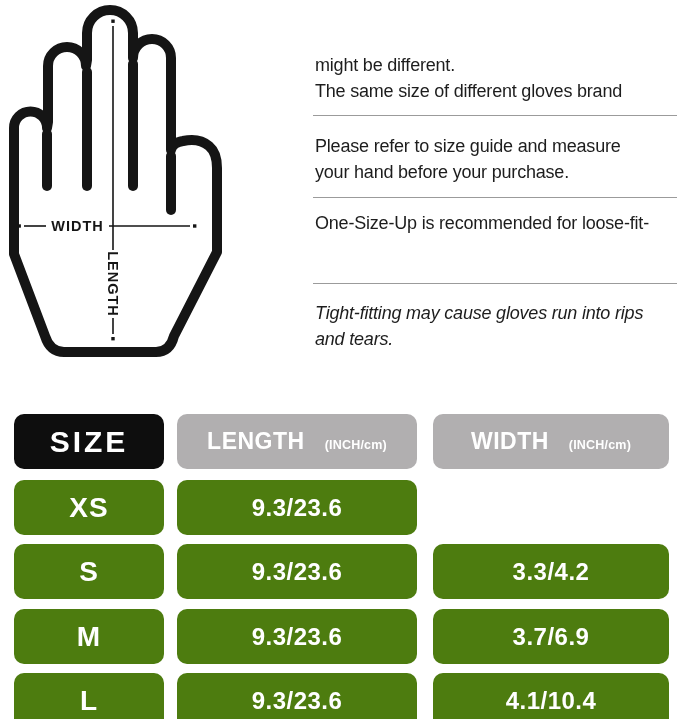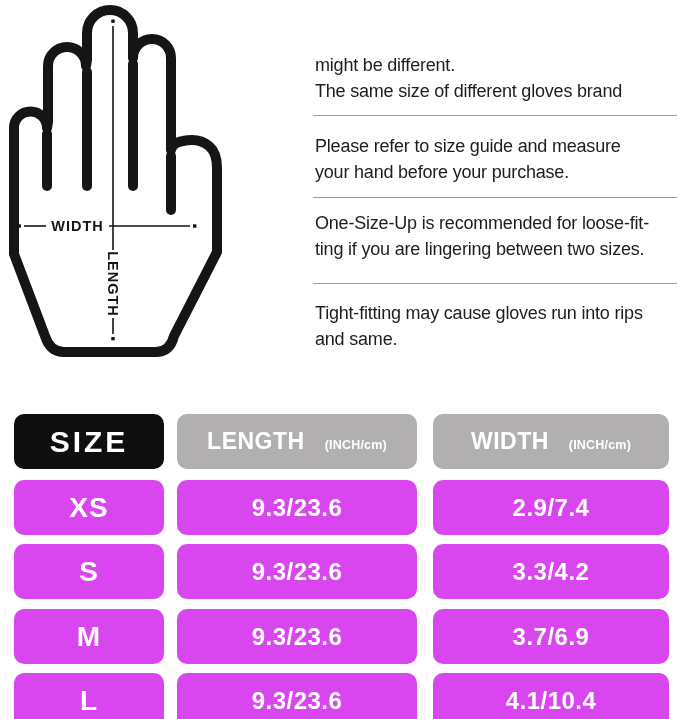--- a/index.html
+++ b/index.html
@@ -10,34 +10,34 @@
   .glove-svg{position:absolute;left:0;top:0;}
 
   
   .notes{position:absolute;left:315px;top:0;width:364px;height:400px;}
   .note{position:absolute;left:0;width:364px;color:#1d1d1d;font-size:18px;line-height:26px;letter-spacing:-0.2px;}
   .note .nline{white-space:nowrap;}
   .divider{position:absolute;left:-2px;width:364px;height:1px;background:#9b9b9b;}
   .note1{top:52px;} .div1{top:115px;}
   .note2{top:133px;} .div2{top:197px;}
   .note3{top:210px;} .div3{top:283px;}
-  .note4{top:300px;}
+  .note4{top:300px;font-style:italic;}
 
   
   .table{position:absolute;left:0;top:16px;width:679px;height:719px;}
   .cell{position:absolute;height:55px;border-radius:10px;display:flex;align-items:center;justify-content:center;color:#ffffff;font-weight:bold;}
   .c0{left:14px;width:150px;}
   .c1{left:177px;width:240px;}
   .c2{left:433px;width:236px;}
   .rH{top:398px;} .r0{top:464px;} .r1{top:528px;} .r2{top:593px;} .r3{top:657px;}
   .cell.head-size{background:#0e0e0e;font-size:30px;letter-spacing:3px;}
   .cell.head-gray{background:#b1afb0;align-items:baseline;padding-top:14px;box-sizing:border-box;}
   .cell.head-gray .hlabel{font-size:23px;letter-spacing:0.5px;}
   .cell.head-gray .hunit{font-size:12.5px;margin-left:20px;letter-spacing:0.2px;text-align:right;}
-  .cell.data{background:#d946ef;}
+  .cell.data{background:#4d7c0f;}
   .cell.data.label{font-size:28px;letter-spacing:1px;}
   .cell.data.value{font-size:24px;letter-spacing:0.5px;}
 </style>
 </head>
 <body>
 
 <div class="page">
 
   <svg class="glove-svg" width="240" height="380" viewBox="0 0 240 380">
     <g fill="#ffffff" stroke="#151515" stroke-width="10" stroke-linejoin="round" stroke-linecap="round">
@@ -91,44 +91,42 @@
       <div class="nline">The same size of different gloves brand</div>
     </div>
     <div class="divider div1"></div>
     <div class="note note2">
       <div class="nline">Please refer to size guide and measure</div>
       <div class="nline">your hand before your purchase.</div>
     </div>
     <div class="divider div2"></div>
     <div class="note note3">
       <div class="nline">One-Size-Up is recommended for loose-fit-</div>
-      <div class="nline">ting if you are lingering between two sizes.</div>
     </div>
     <div class="divider div3"></div>
     <div class="note note4">
       <div class="nline">Tight-fitting may cause gloves run into rips</div>
-      <div class="nline">and same.</div>
+      <div class="nline">and tears.</div>
     </div>
   </div>
 
   <div class="table">
 
     <div class="cell c0 rH head-size">SIZE</div>
     <div class="cell c1 rH head-gray">
       <span class="hlabel">LENGTH</span>
       <span class="hunit">(INCH/cm)</span>
     </div>
     <div class="cell c2 rH head-gray">
       <span class="hlabel">WIDTH</span>
       <span class="hunit">(INCH/cm)</span>
     </div>
 
     <div class="cell c0 r0 data label">XS</div>
     <div class="cell c1 r0 data value">9.3/23.6</div>
-    <div class="cell c2 r0 data value">2.9/7.4</div>
 
     <div class="cell c0 r1 data label">S</div>
     <div class="cell c1 r1 data value">9.3/23.6</div>
     <div class="cell c2 r1 data value">3.3/4.2</div>
 
     <div class="cell c0 r2 data label">M</div>
     <div class="cell c1 r2 data value">9.3/23.6</div>
     <div class="cell c2 r2 data value">3.7/6.9</div>
 
     <div class="cell c0 r3 data label">L</div>

